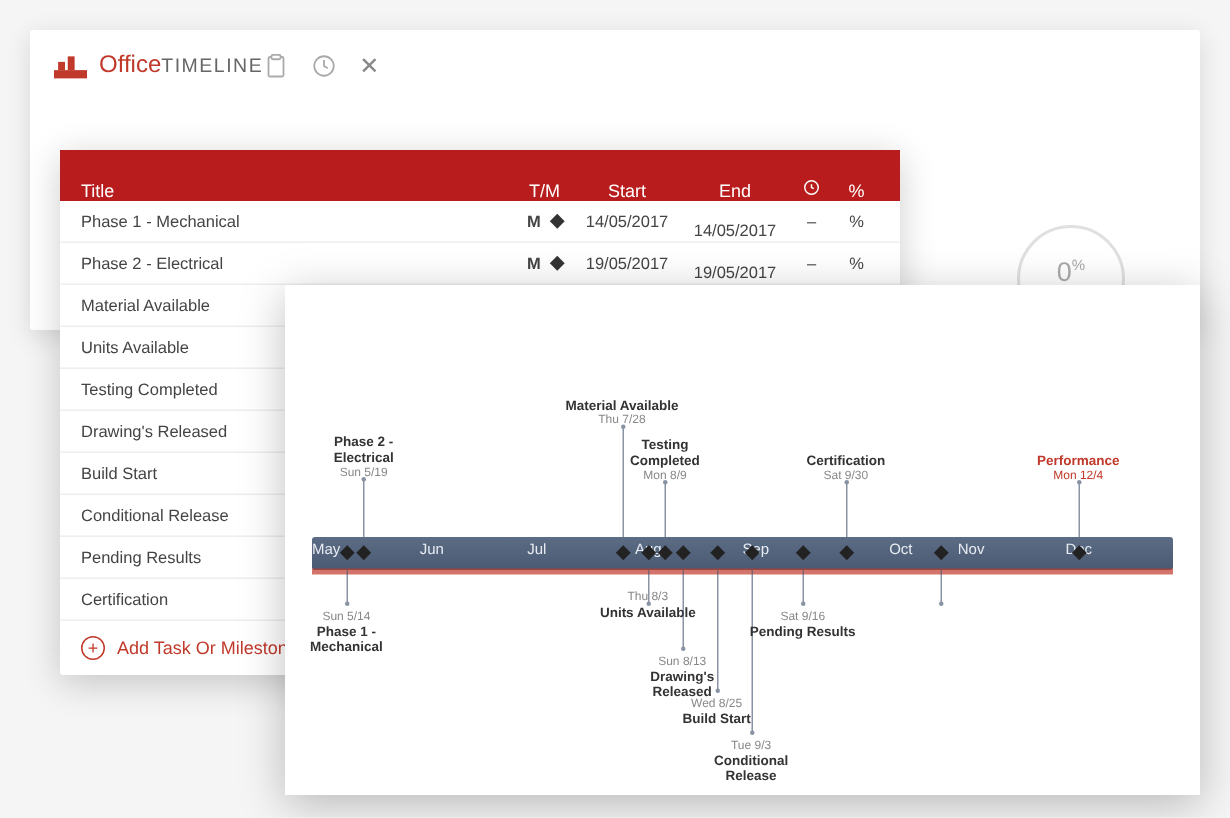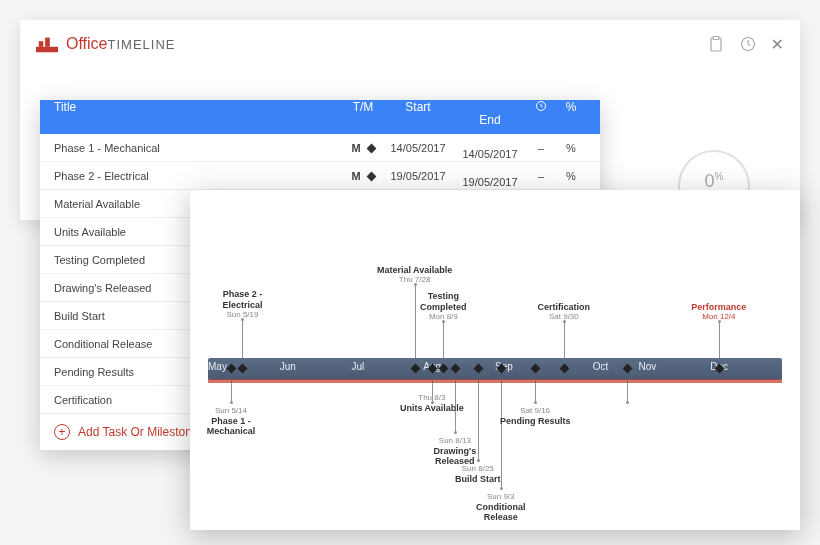--- a/index.html
+++ b/index.html
@@ -17,21 +17,21 @@
     left: 20px;
     width: 780px;
     height: 200px;
     background: #fff;
     box-shadow: 0 4px 18px rgba(0,0,0,0.12);
     border-radius: 2px;
   }
   .window-header {
     display: flex;
     align-items: center;
-    justify-content: space-between;
+    justify-content: flex-start;
     padding: 20px 16px;
     height: 48px;
   }
   .app-logo {
     display: flex;
     align-items: center;
     gap: 8px;
     color: #c0392b;
     font-size: 16px;
   }
@@ -62,24 +62,24 @@
   .data-panel {
     position: absolute;
     top: 100px;
     left: 40px;
     width: 560px;
     background: #fff;
     box-shadow: 0 5px 25px rgba(0,0,0,0.2);
     border-radius: 2px;
   }
   .table-header {
-    background: #3b82f6;
+    background: #b91c1c;
     color: #fff;
     display: flex;
-    align-items: flex-start;
+    align-items: flex-end;
     font-size: 12px;
     height: 34px;
     padding: 0 14px;
   }
   .col-title { flex: 1; }
   .col-tm { width: 38px; text-align:center; }
   .col-start { width: 72px; text-align:center; }
   .col-end { width: 72px; text-align:center;margin-top:13px; }
   .col-history { width: 30px; text-align:center; }
   .col-pct { width: 30px; text-align:center; }
@@ -395,29 +395,29 @@
       </div>
       <div class="milestone-label" style="left: 43%; top: 78px;">
         <span class="date-text">Sun 8/13</span>
         <span class="title-text">Drawing's Released</span>
       </div>
       <div class="milestone-marker" style="left: calc(47% - 3px);"></div>
       <div class="milestone-tick" style="left: 47%; top: 22px; height: 80px;">
         <div class="tick-dot" style="bottom: -2px;"></div>
       </div>
       <div class="milestone-label" style="left: 47%; top: 106px;">
-        <span class="date-text">Sun 8/25</span>
+        <span class="date-text">Wed 8/25</span>
         <span class="title-text">Build Start</span>
       </div>
       <div class="milestone-marker" style="left: calc(51% - 3px);"></div>
       <div class="milestone-tick" style="left: 51%; top: 22px; height: 108px;">
         <div class="tick-dot" style="bottom: -2px;"></div>
       </div>
       <div class="milestone-label" style="left: 51%; top: 134px;">
-        <span class="date-text">Sun 9/3</span>
+        <span class="date-text">Tue 9/3</span>
         <span class="title-text">Conditional Release</span>
       </div>
       <div class="milestone-marker" style="left: calc(57% - 3px);"></div>
       <div class="milestone-tick" style="left: 57%; top: 22px; height: 22px;">
         <div class="tick-dot" style="bottom: -2px;"></div>
       </div>
       <div class="milestone-label" style="left: 57%; top: 48px;">
         <span class="date-text">Sat 9/16</span>
         <span class="title-text">Pending Results</span>
       </div>

